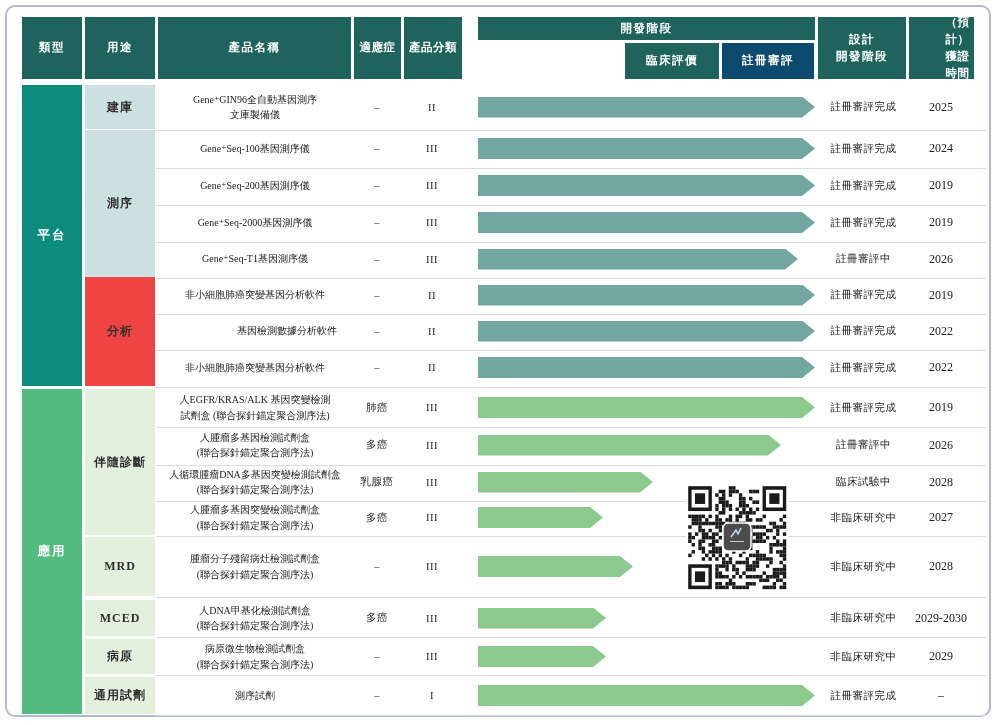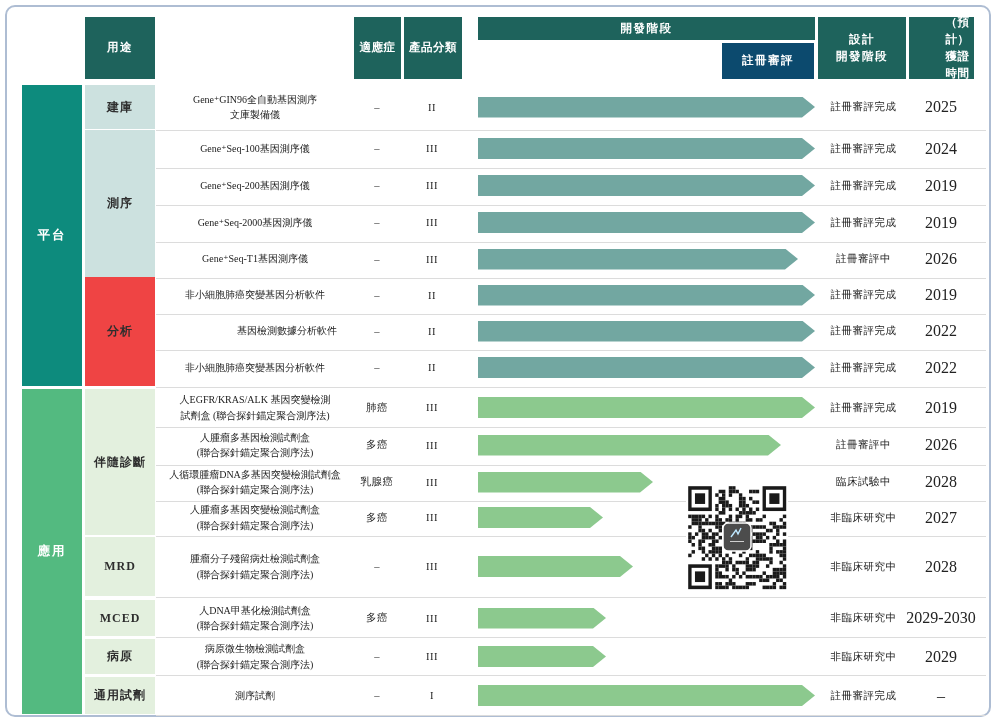--- a/index.html
+++ b/index.html
@@ -6,35 +6,38 @@
   body{width:1000px;height:725px;font-family:"Liberation Serif","DejaVu Serif",serif;}
   .stage{position:relative;width:1000px;height:725px;background:#fff;overflow:hidden;}
   .frame{position:absolute;left:5px;top:5px;width:986px;height:712px;border:2px solid #aebdd3;border-radius:10px;box-sizing:border-box;}
   .cell{position:absolute;display:flex;align-items:center;justify-content:center;text-align:center;box-sizing:border-box;}
   .hd{color:#ffffff;font-weight:bold;font-size:11.5px;letter-spacing:1.5px;white-space:pre-line;line-height:1.5;}
   .type-label{color:#ffffff;font-weight:bold;font-size:12.5px;letter-spacing:2px;}
   .use-label{color:#2e2e2e;font-weight:bold;font-size:12px;letter-spacing:1px;}
   .name{font-size:10px;color:#222;white-space:pre-line;line-height:1.55;}
   .val{font-size:10.5px;color:#222;letter-spacing:0.5px;}
   .status{font-size:10.5px;color:#222;letter-spacing:0.5px;}
-  .year{font-size:16px;color:#222;text-align:right;}
+  .year{font-size:12px;color:#222;text-align:right;}
   .bar{position:absolute;clip-path:polygon(0 0, calc(100% - 13px) 0, 100% 50%, calc(100% - 13px) 100%, 0 100%);}
   .divider{position:absolute;height:1px;background:#dcdcdc;}
   .qr{position:absolute;left:686px;top:484px;}
 </style>
 </head>
 <body>
 
 <div class="stage">
   <div class="frame"></div>
 
+  <div class="cell hd" style="left: 22px; top: 17px; width: 60px; height: 62px; background: rgb(30, 99, 92);">類型</div>
   <div class="cell hd" style="left: 85px; top: 17px; width: 70px; height: 62px; background: rgb(30, 99, 92);">用途</div>
+  <div class="cell hd" style="left: 158px; top: 17px; width: 193px; height: 62px; background: rgb(30, 99, 92);">產品名稱</div>
   <div class="cell hd" style="left: 354px; top: 17px; width: 47px; height: 62px; letter-spacing: 0.5px; background: rgb(30, 99, 92);">適應症</div>
   <div class="cell hd" style="left: 404px; top: 17px; width: 58px; height: 62px; letter-spacing: 0.5px; background: rgb(30, 99, 92);">產品分類</div>
   <div class="cell hd" style="left: 478px; top: 17px; width: 337px; height: 23px; background: rgb(30, 99, 92);">開發階段</div>
+  <div class="cell hd" style="left: 625px; top: 43px; width: 94px; height: 36px; background: rgb(30, 99, 92);">臨床評價</div>
   <div class="cell hd" style="left: 722px; top: 43px; width: 92px; height: 36px; background: #0c4a6e;">註冊審評</div>
   <div class="cell hd" style="left: 818px; top: 17px; width: 88px; height: 62px; background: rgb(30, 99, 92);">設計
 開發階段</div>
   <div class="cell hd" style="left: 909px; top: 17px; width: 65px; height: 62px; letter-spacing: 0.5px; background: rgb(30, 99, 92); padding-left: 32px;">（預計）
 獲證時間</div>
 
   <div id="body-layer">
       <div class="cell type-label" style="left: 22px; top: 85px; width: 60px; height: 301px; background: rgb(13, 139, 125);">平台</div>
       <div class="cell type-label" style="left: 22px; top: 389px; width: 60px; height: 325px; background: rgb(83, 186, 128);">應用</div>
       <div class="cell use-label" style="left: 85px; top: 85px; width: 70px; height: 44px; background: rgb(204, 225, 223);">建庫</div>

